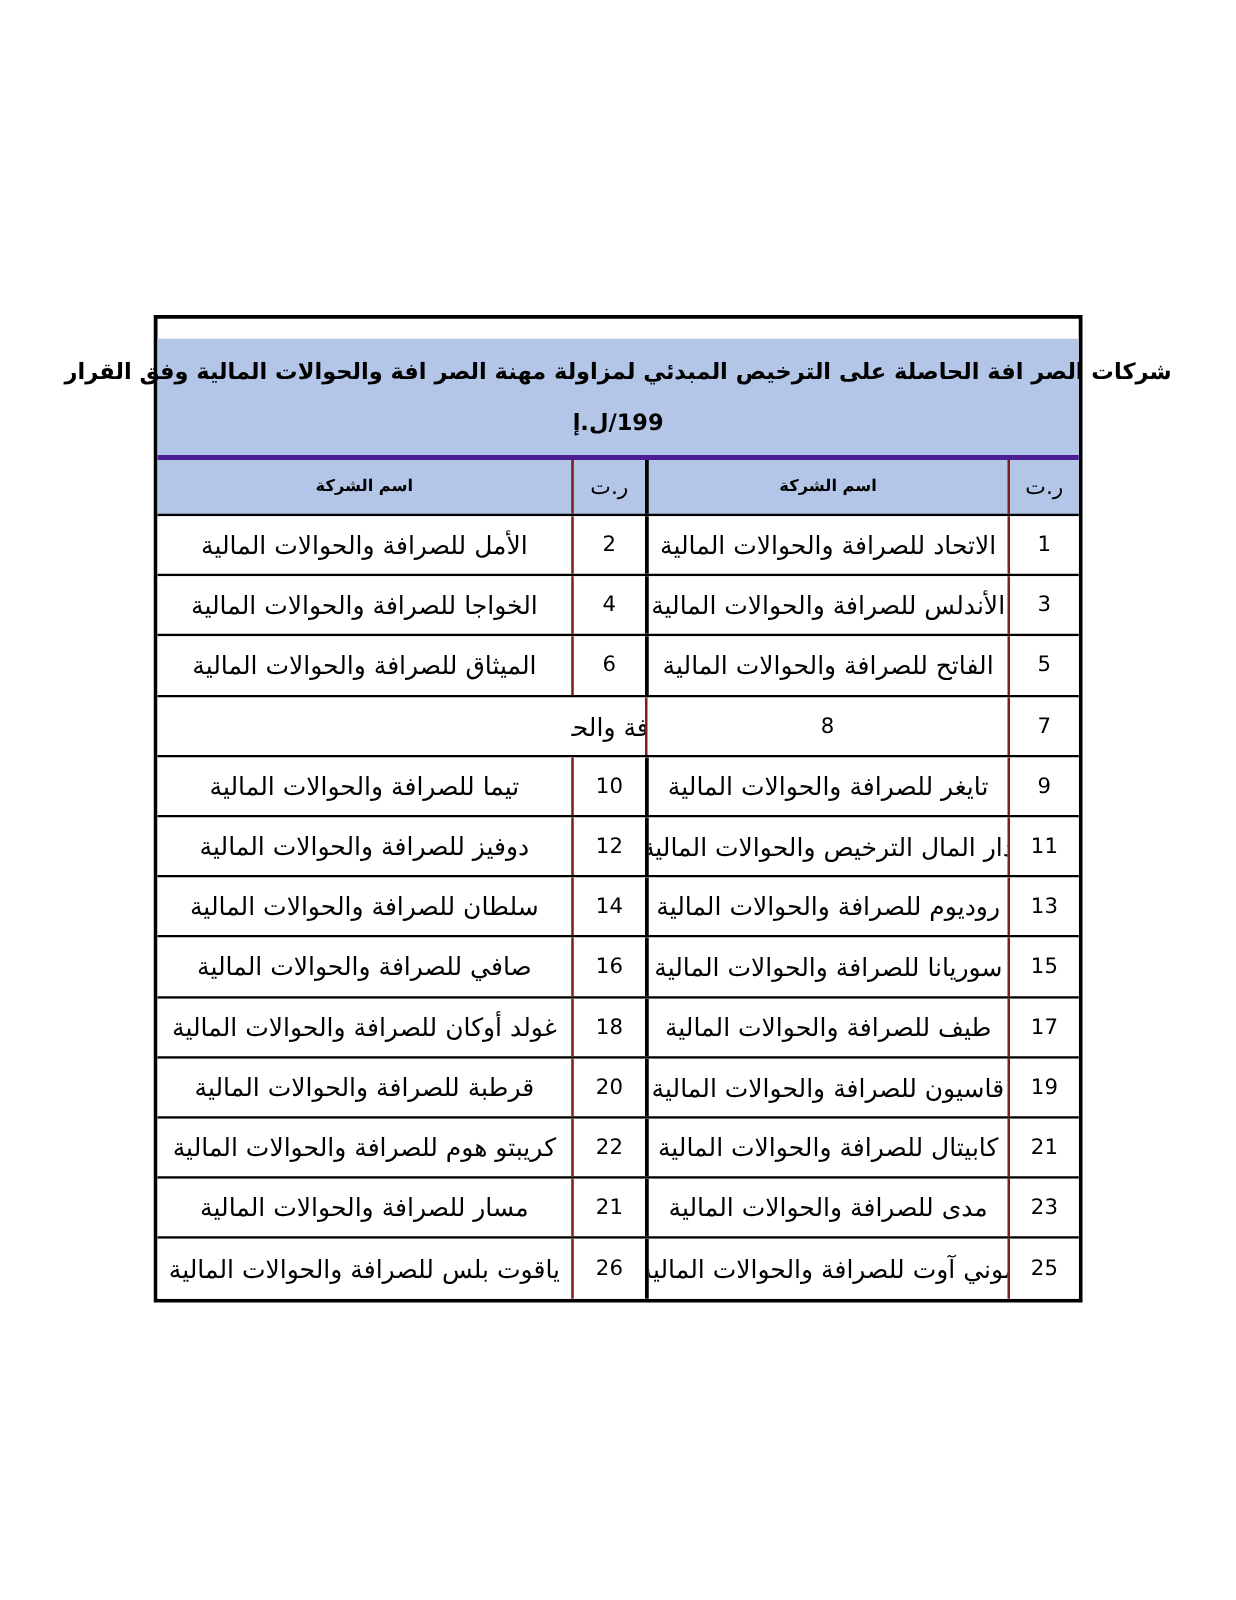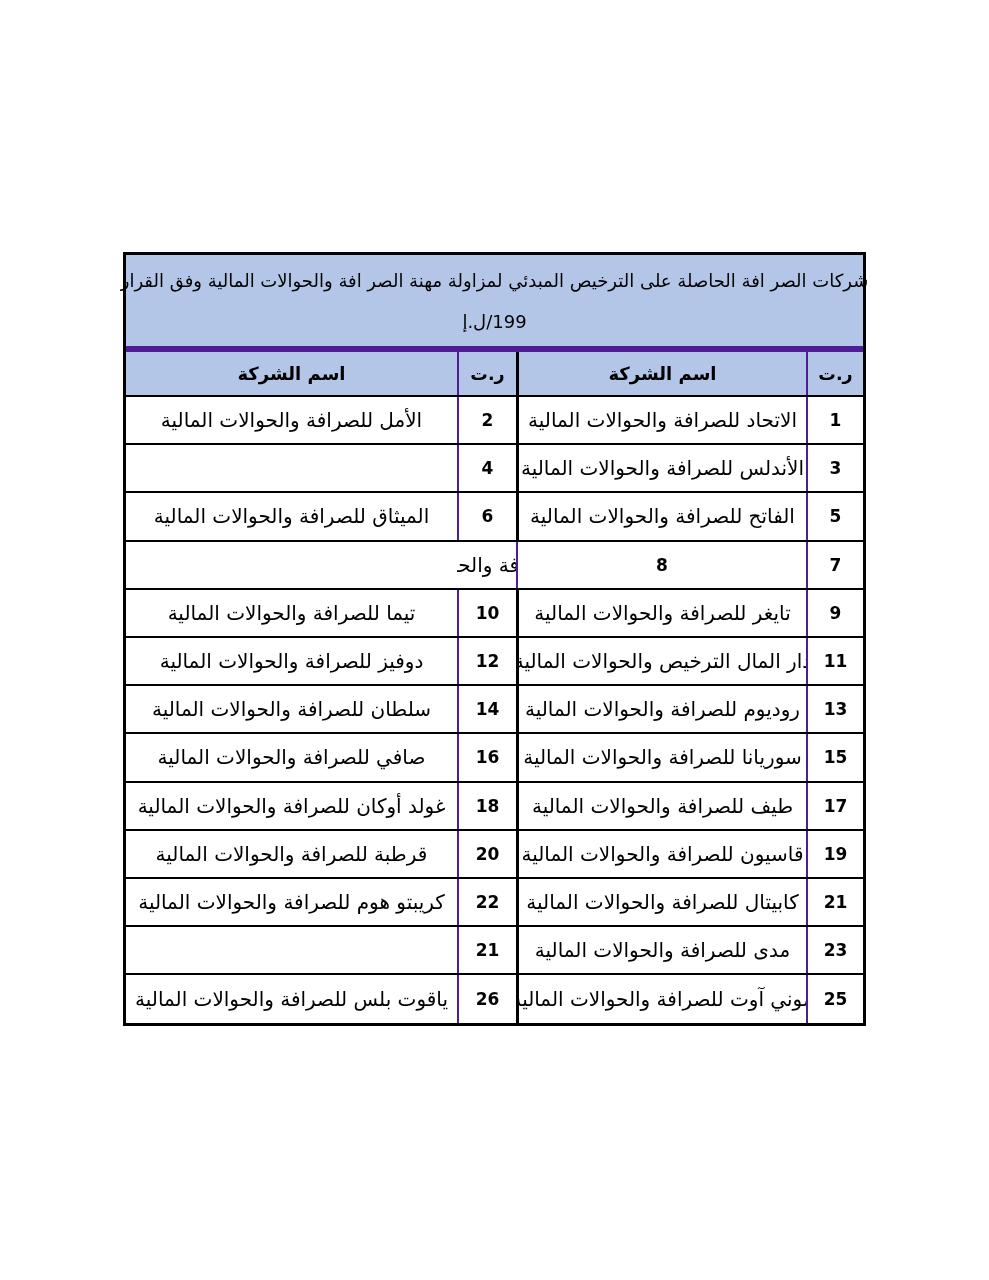--- a/index.html
+++ b/index.html
@@ -17,28 +17,29 @@
   }
   .tablewrap {
     position: absolute;
     top: 252px; left: 123px;
     width: 743px;
     border: 3px solid #000000;
     background: #ffffff;
   }
   .title-cell {
     background: #b4c6e7;
-    border-bottom: 6px solid #4c1d95;
+    border-bottom: 4px solid #4c1d95;
     height: 97px;
     display: flex; flex-direction: column;
     justify-content: center; align-items: center;
     direction: rtl;
     text-align: center;
-    font-weight: normal;
+    font-weight: bold;
     padding: 2px 8px;
+    margin-top: 16px;
   }
   .title-line1 { font-size: 18px; line-height: 42px; white-space: nowrap; }
   .title-line2 { font-size: 18px; line-height: 40px; white-space: nowrap; }
   .row {
     display: grid;
     grid-template-columns: 57px 290px 59px 331px; 
     direction: rtl;
     border-bottom: 2px solid #000000;
     height: 48.2px;
     background: #ffffff;
@@ -49,24 +50,24 @@
     height: 45px;
     font-weight: bold;
   }
   .cell {
     display: flex; align-items: center; justify-content: center;
     text-align: center;
     white-space: nowrap;
     overflow: hidden;
     direction: rtl;
   }
-  .num  { border-left: 2px solid #4c1d95; font-weight: bold; font-size: 17px; }
+  .num  { border-left: 2px solid #7f1d1d; font-weight: normal; font-size: 17px; }
   .name { font-size: 20px; padding: 0 6px; }
   .name-r { border-left: 3px solid #000000; } 
-  .hrow .name { font-size: 18px; }
+  .hrow .name { font-size: 13px; }
   .hrow .num  { font-size: 17.5px; }
 </style>
 </head>
 <body>
 
 <div class="page">
   <div class="tablewrap">
 
     <div class="title-cell">
       <div class="title-line1">شركات الصر افة الحاصلة على الترخيص المبدئي لمزاولة مهنة الصر افة والحوالات المالية وفق القرار</div>
@@ -84,20 +85,21 @@
       <div class="cell num">1</div>
       <div class="cell name name-r">الاتحاد للصرافة والحوالات المالية</div>
       <div class="cell num">2</div>
       <div class="cell name">الأمل للصرافة والحوالات المالية</div>
     </div>
 
     <div class="row">
       <div class="cell num">3</div>
       <div class="cell name name-r">الأندلس للصرافة والحوالات المالية</div>
       <div class="cell num">4</div>
+      <div class="cell name">الخواجا للصرافة والحوالات المالية</div>
     </div>
 
     <div class="row">
       <div class="cell num">5</div>
       <div class="cell name name-r">الفاتح للصرافة والحوالات المالية</div>
       <div class="cell num">6</div>
       <div class="cell name">الميثاق للصرافة والحوالات المالية</div>
     </div>
 
     <div class="row">
@@ -152,20 +154,21 @@
       <div class="cell num">21</div>
       <div class="cell name name-r">كابيتال للصرافة والحوالات المالية</div>
       <div class="cell num">22</div>
       <div class="cell name">كريبتو هوم للصرافة والحوالات المالية</div>
     </div>
 
     <div class="row">
       <div class="cell num">23</div>
       <div class="cell name name-r">مدى للصرافة والحوالات المالية</div>
       <div class="cell num">21</div>
+      <div class="cell name">مسار للصرافة والحوالات المالية</div>
     </div>
 
     <div class="row">
       <div class="cell num">25</div>
       <div class="cell name name-r">موني آوت للصرافة والحوالات المالية</div>
       <div class="cell num">26</div>
       <div class="cell name">ياقوت بلس للصرافة والحوالات المالية</div>
     </div>
 
   </div>

